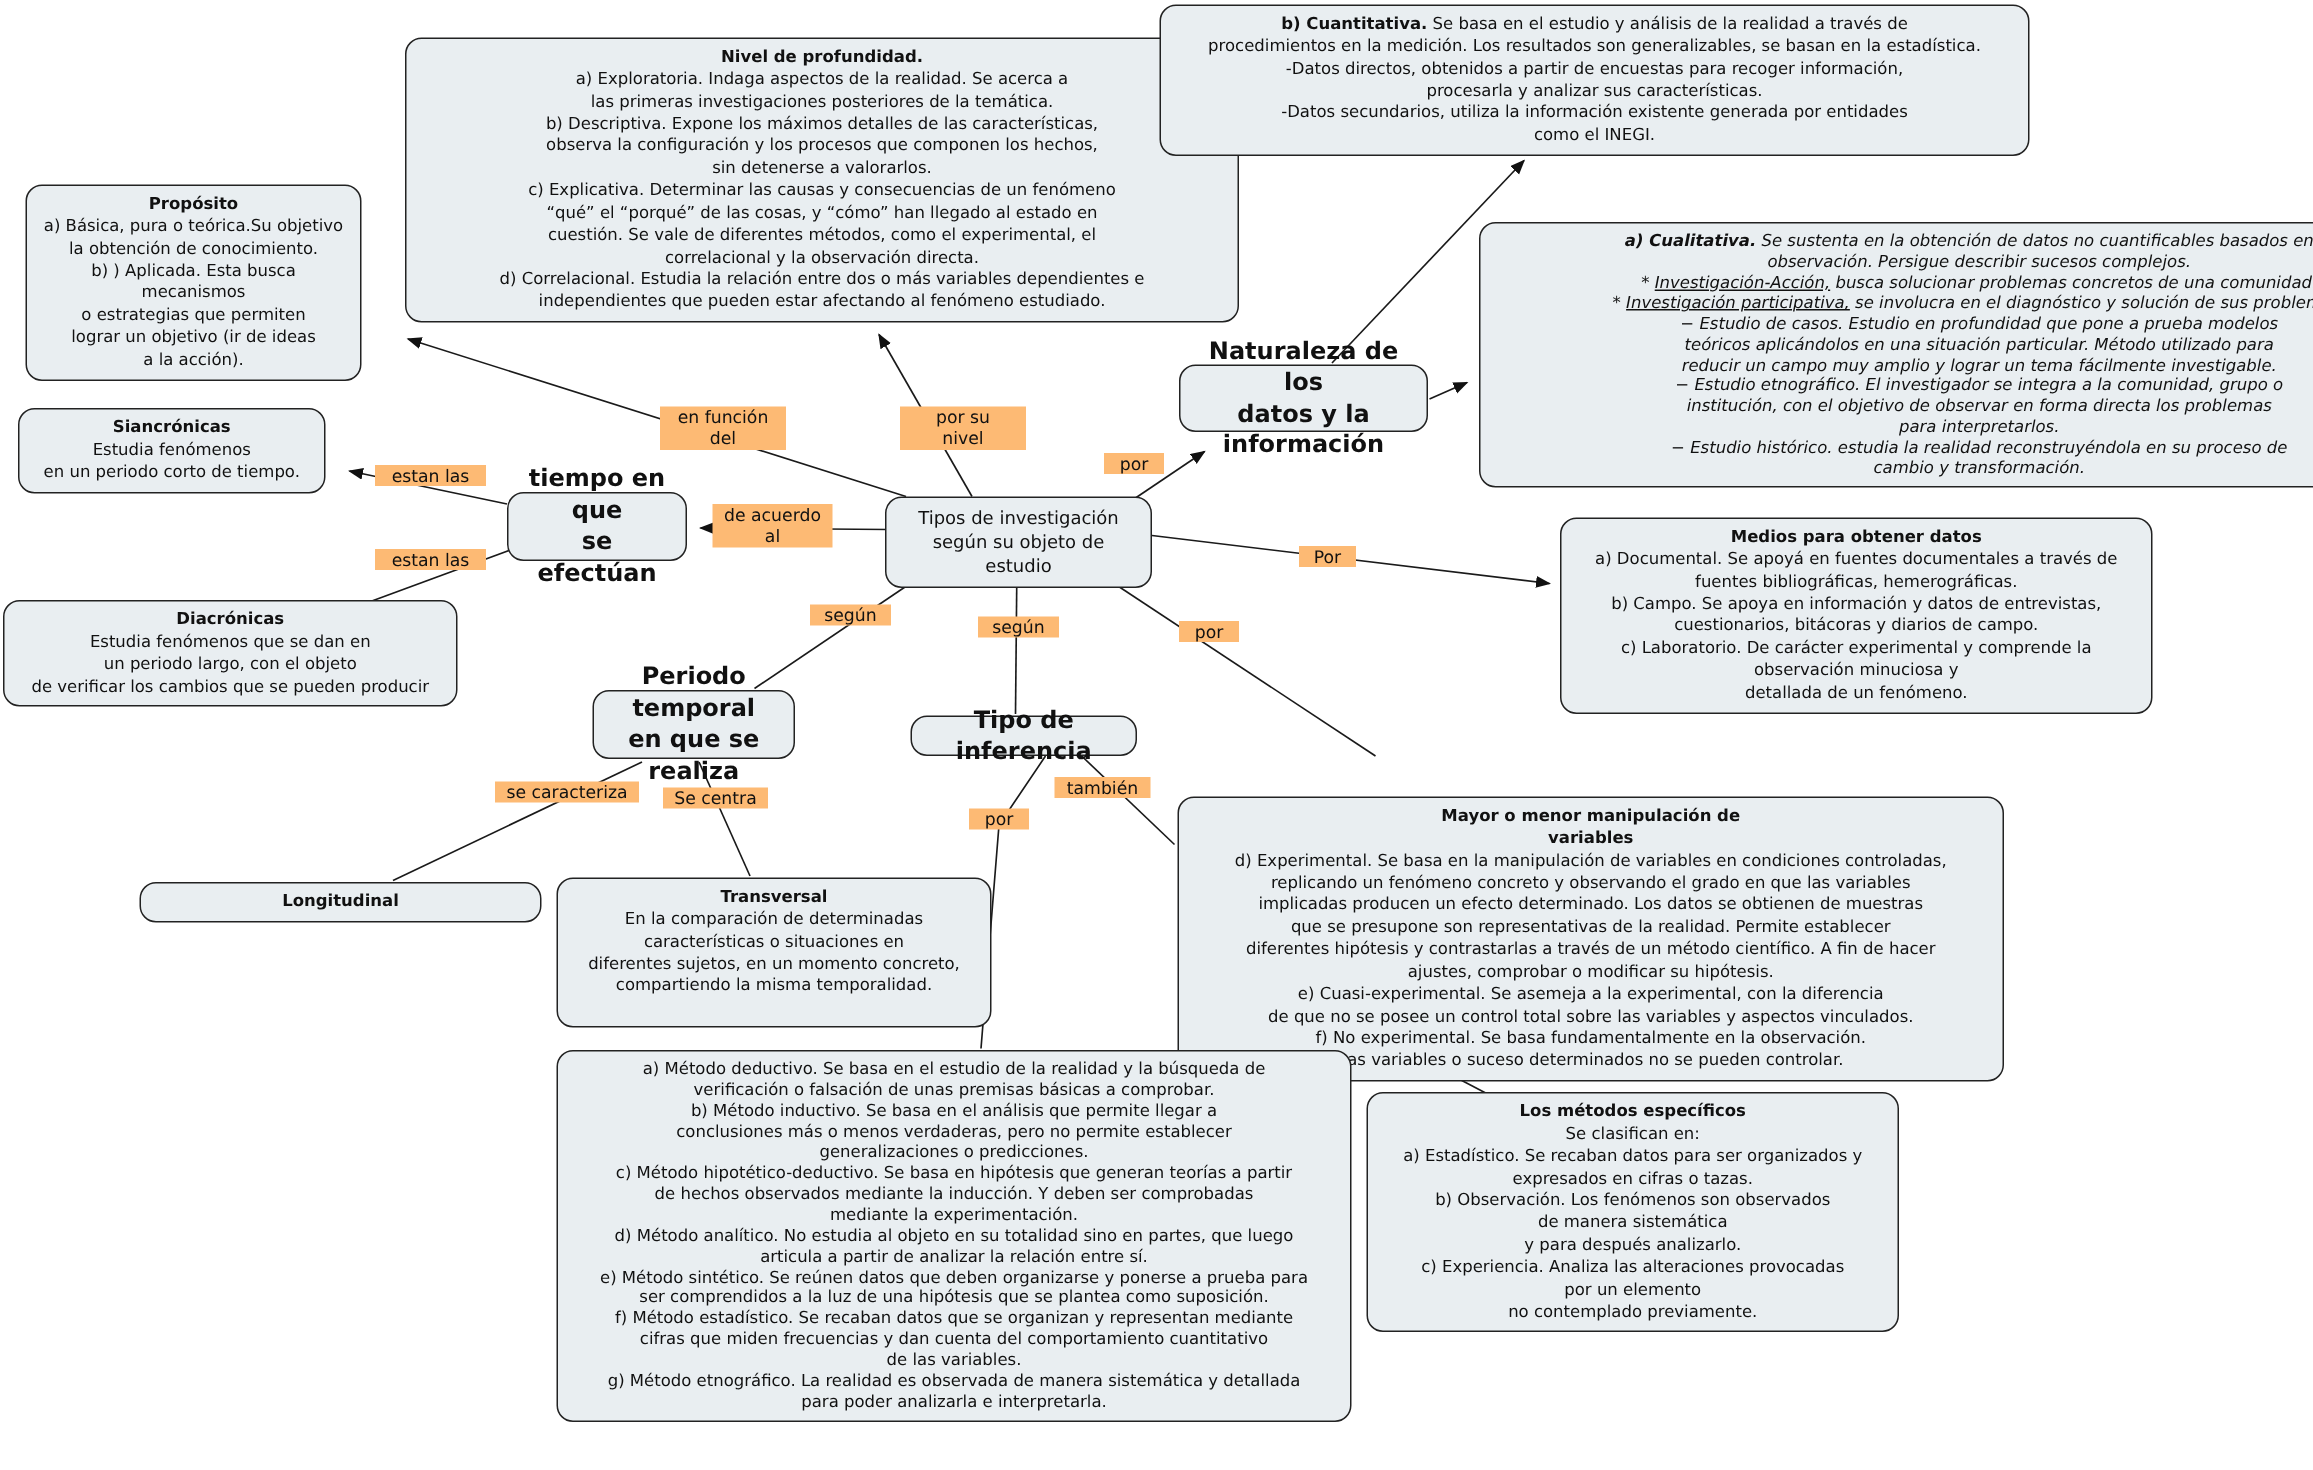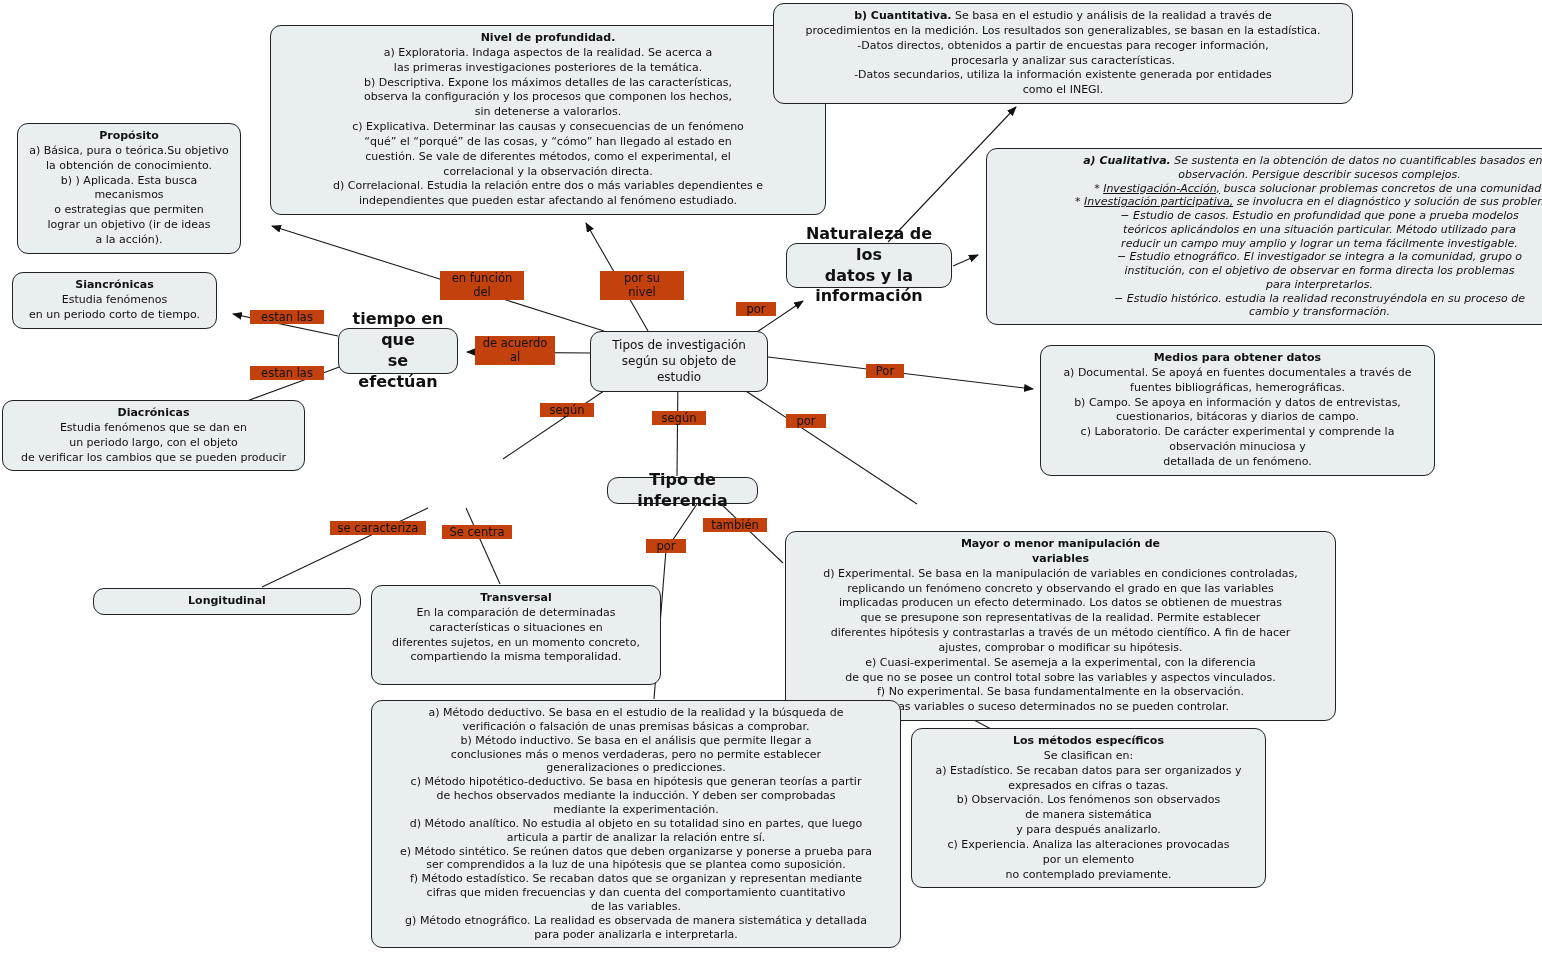--- a/index.html
+++ b/index.html
@@ -5,21 +5,21 @@
   html,body{margin:0;padding:0;background:#ffffff;}
   #canvas{position:relative;width:1542px;height:980px;background:#ffffff;
           font-family:"DejaVu Sans","Liberation Sans",sans-serif;color:#111;overflow:hidden;}
   #wires{position:absolute;left:0;top:0;z-index:0;}
   .box{position:absolute;z-index:1;background:#e9eef1;border:1.4px solid #222;
        border-radius:11px;padding:5px 8px;text-align:center;font-size:11px;line-height:1.35;box-sizing:border-box;}
   .box .ttl{font-weight:bold;}
   .pre{white-space:pre-line;}
   .node{font-weight:bold;font-size:16px;line-height:1.3;display:flex;align-items:center;justify-content:center;}
   .centernode{font-weight:normal;font-size:12px;line-height:1.35;}
-  .elabel{position:absolute;z-index:2;background:#c2410c;font-size:11.5px;line-height:1.25;
+  .elabel{position:absolute;z-index:2;background:#fdba74;font-size:11.5px;line-height:1.25;
           text-align:center;padding:0 2px;}
   .u{text-decoration:underline;}
   .lh-tight{line-height:1.25;}
 </style>
 </head>
 <body>
 
 <div id="canvas">
 
   <svg id="wires" width="1542" height="980" viewBox="0 0 1542 980">
@@ -124,20 +124,22 @@
     <div class="ttl">Medios para obtener datos</div>
     <div class="pre">a) Documental. Se apoyá en fuentes documentales a través de
 fuentes bibliográficas, hemerográficas.
 b) Campo. Se apoya en información y datos de entrevistas,
 cuestionarios, bitácoras y diarios de campo.
 c) Laboratorio. De carácter experimental y comprende la
 observación minuciosa y
 detallada de un fenómeno.</div>
   </div>
 
+  <div class="box node pre" style="left:395px;top:460px;width:135px;height:46px;">Periodo temporal
+en que se realiza</div>
 
   <div class="box node" style="left:607px;top:477px;width:151px;height:27px;">Tipo de inferencia</div>
 
   <div class="box" style="left:785px;top:531px;width:551px;">
     <div class="ttl pre">Mayor o menor manipulación de
 variables</div>
     <div class="pre">d) Experimental. Se basa en la manipulación de variables en condiciones controladas,
 replicando un fenómeno concreto y observando el grado en que las variables
 implicadas producen un efecto determinado. Los datos se obtienen de muestras
 que se presupone son representativas de la realidad. Permite establecer

